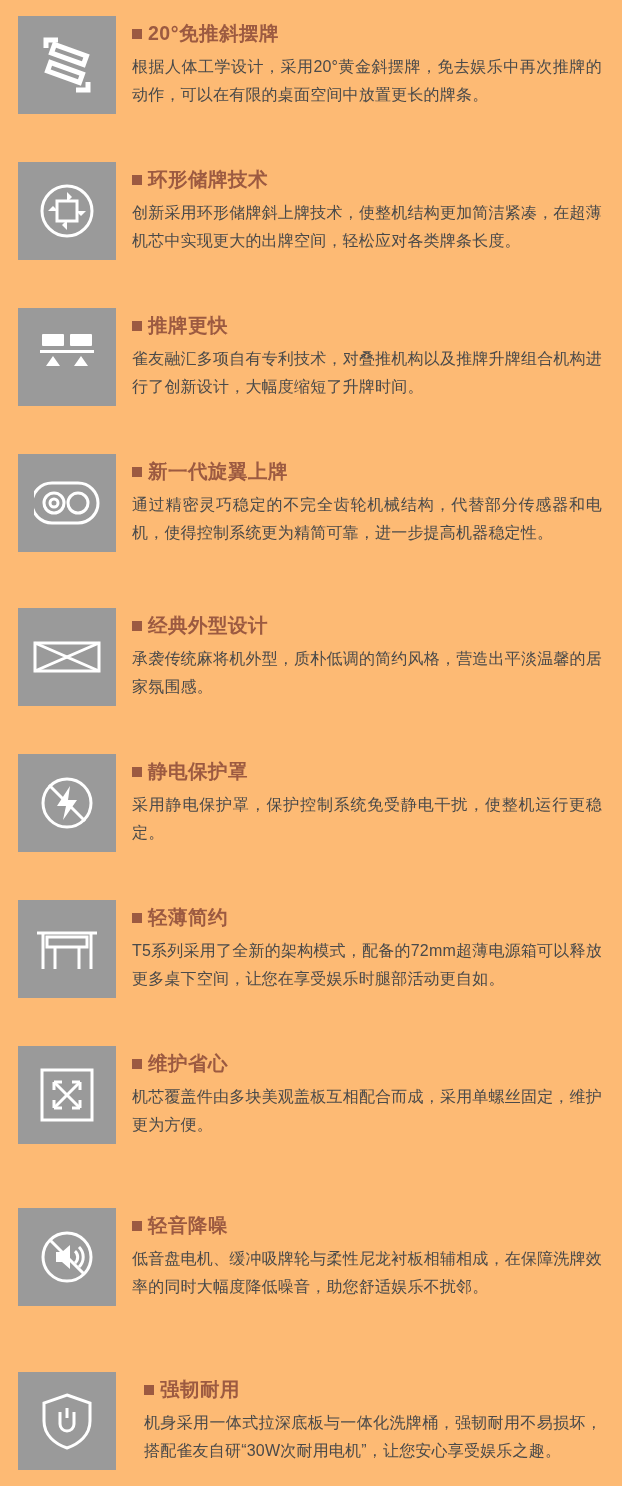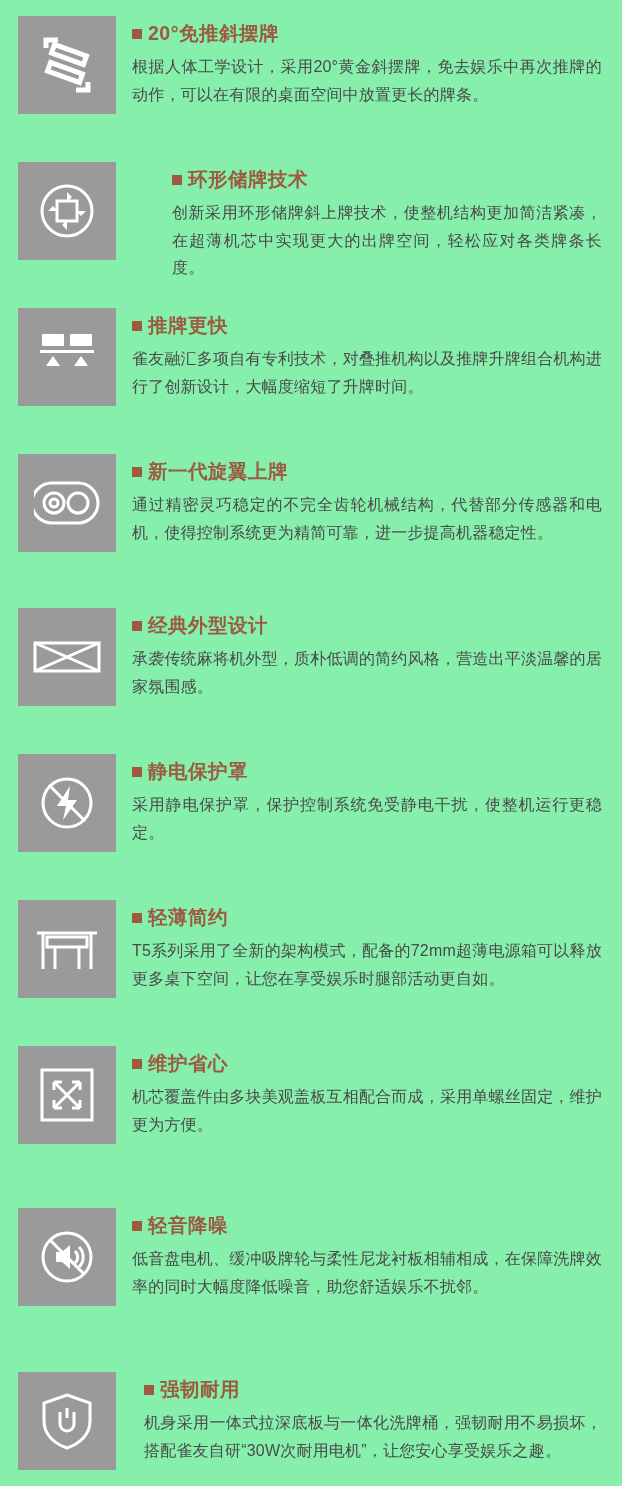--- a/index.html
+++ b/index.html
@@ -10,21 +10,21 @@
   body {
     width: 622px;
     height: 1486px;
     font-family: "Liberation Sans", sans-serif;
     -webkit-font-smoothing: antialiased;
   }
   .page {
     width: 622px;
     height: 1486px;
     position: relative;
-    background: #86efac;
+    background: #fdba74;
     overflow: hidden;
     padding: 0;
     box-sizing: border-box;
   }
   .feature {
     display: flex;
     align-items: flex-start;
     padding: 0 20px 0 18px;
     box-sizing: border-box;
     width: 622px;
@@ -93,21 +93,21 @@
     </div>
     <div class="feature-text">
       <div class="feature-title">
           <span class="bullet-square"></span>
           <span>20°免推斜摆牌</span>
         </div>
       <p class="feature-desc">根据人体工学设计，采用20°黄金斜摆牌，免去娱乐中再次推牌的动作，可以在有限的桌面空间中放置更长的牌条。</p>
     </div>
   </div>
 
-  <div class="feature" style="position:absolute; top:162px; left:0;gap:40px;">
+  <div class="feature" style="position:absolute; top:162px; left:0;">
     <div class="icon-box">
       <svg width="62" height="62" viewBox="0 0 62 62">
         <g stroke="#ffffff" stroke-width="3" fill="none">
           <circle cx="31" cy="31" r="25"></circle>
           <rect x="21" y="21" width="20" height="20"></rect>
           <path d="M31 12 L36 17 L31 22" fill="#ffffff" stroke="none"></path>
           <path d="M12 31 L17 26 L22 31" fill="#ffffff" stroke="none"></path>
           <path d="M31 50 L26 45 L31 40" fill="#ffffff" stroke="none"></path>
           <path d="M50 31 L45 36 L40 31" fill="#ffffff" stroke="none"></path>
         </g>

